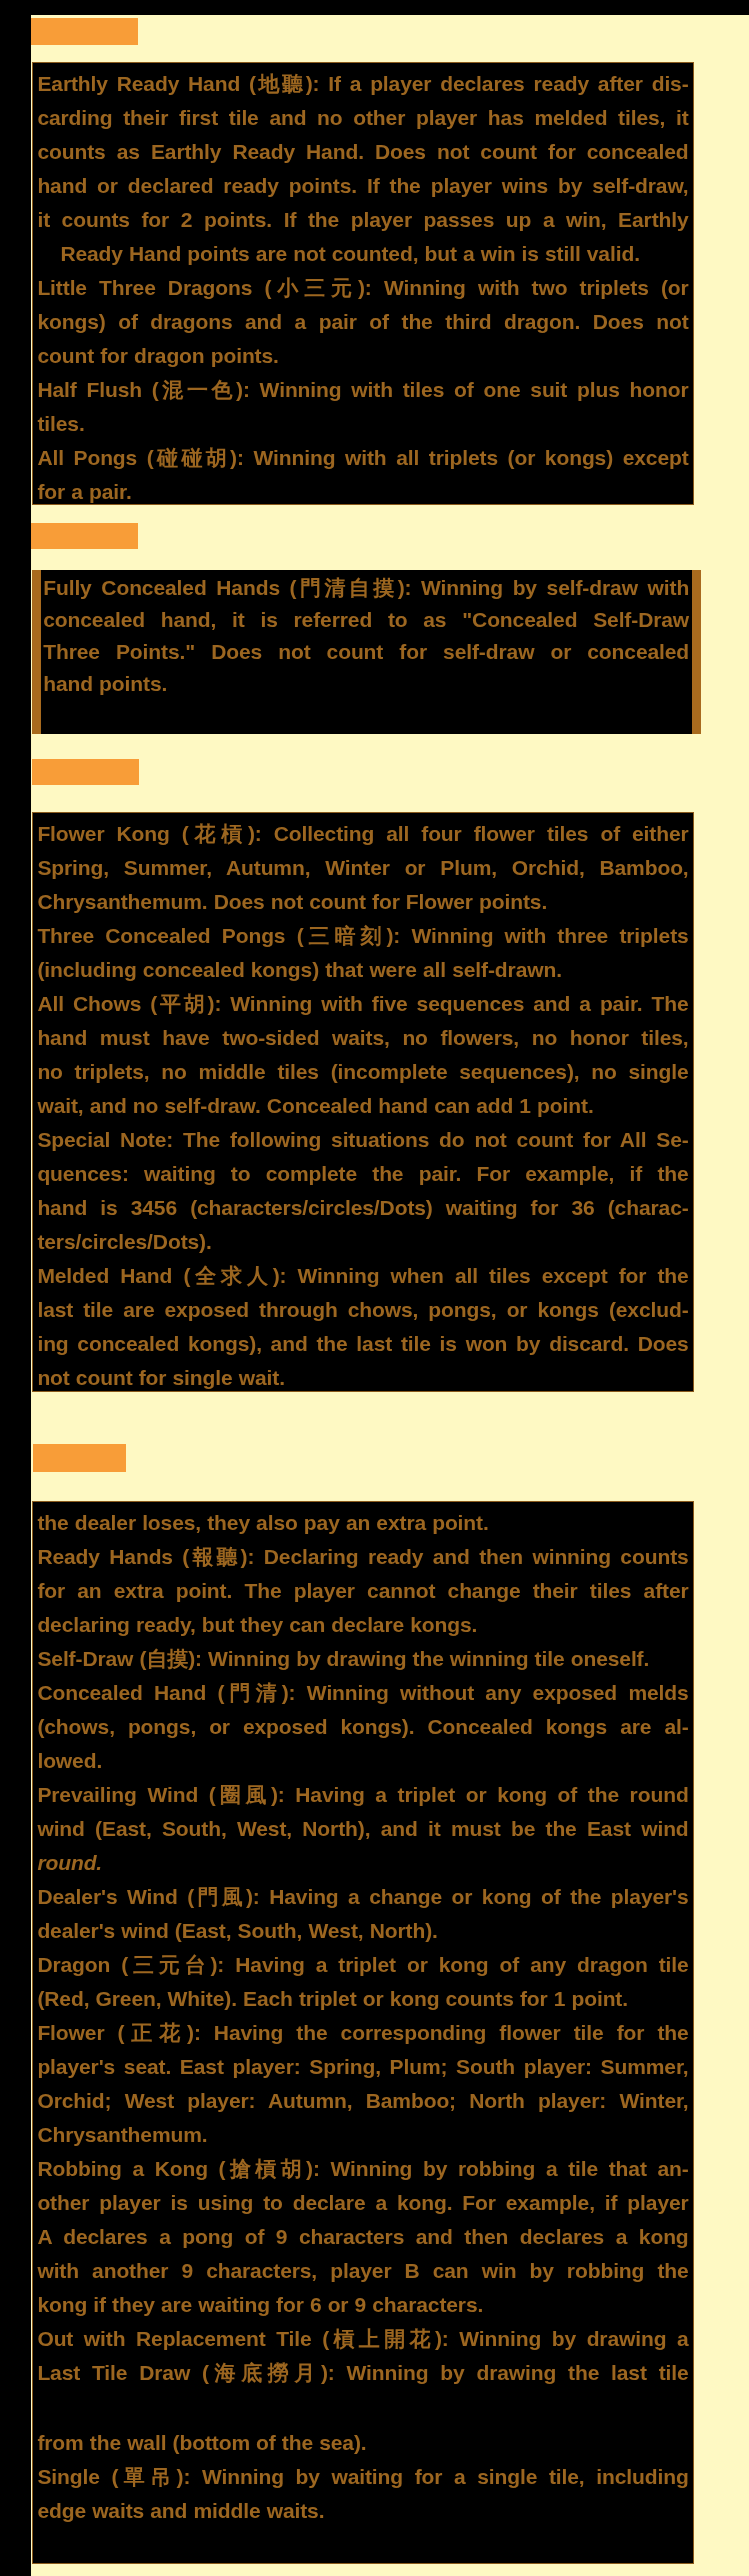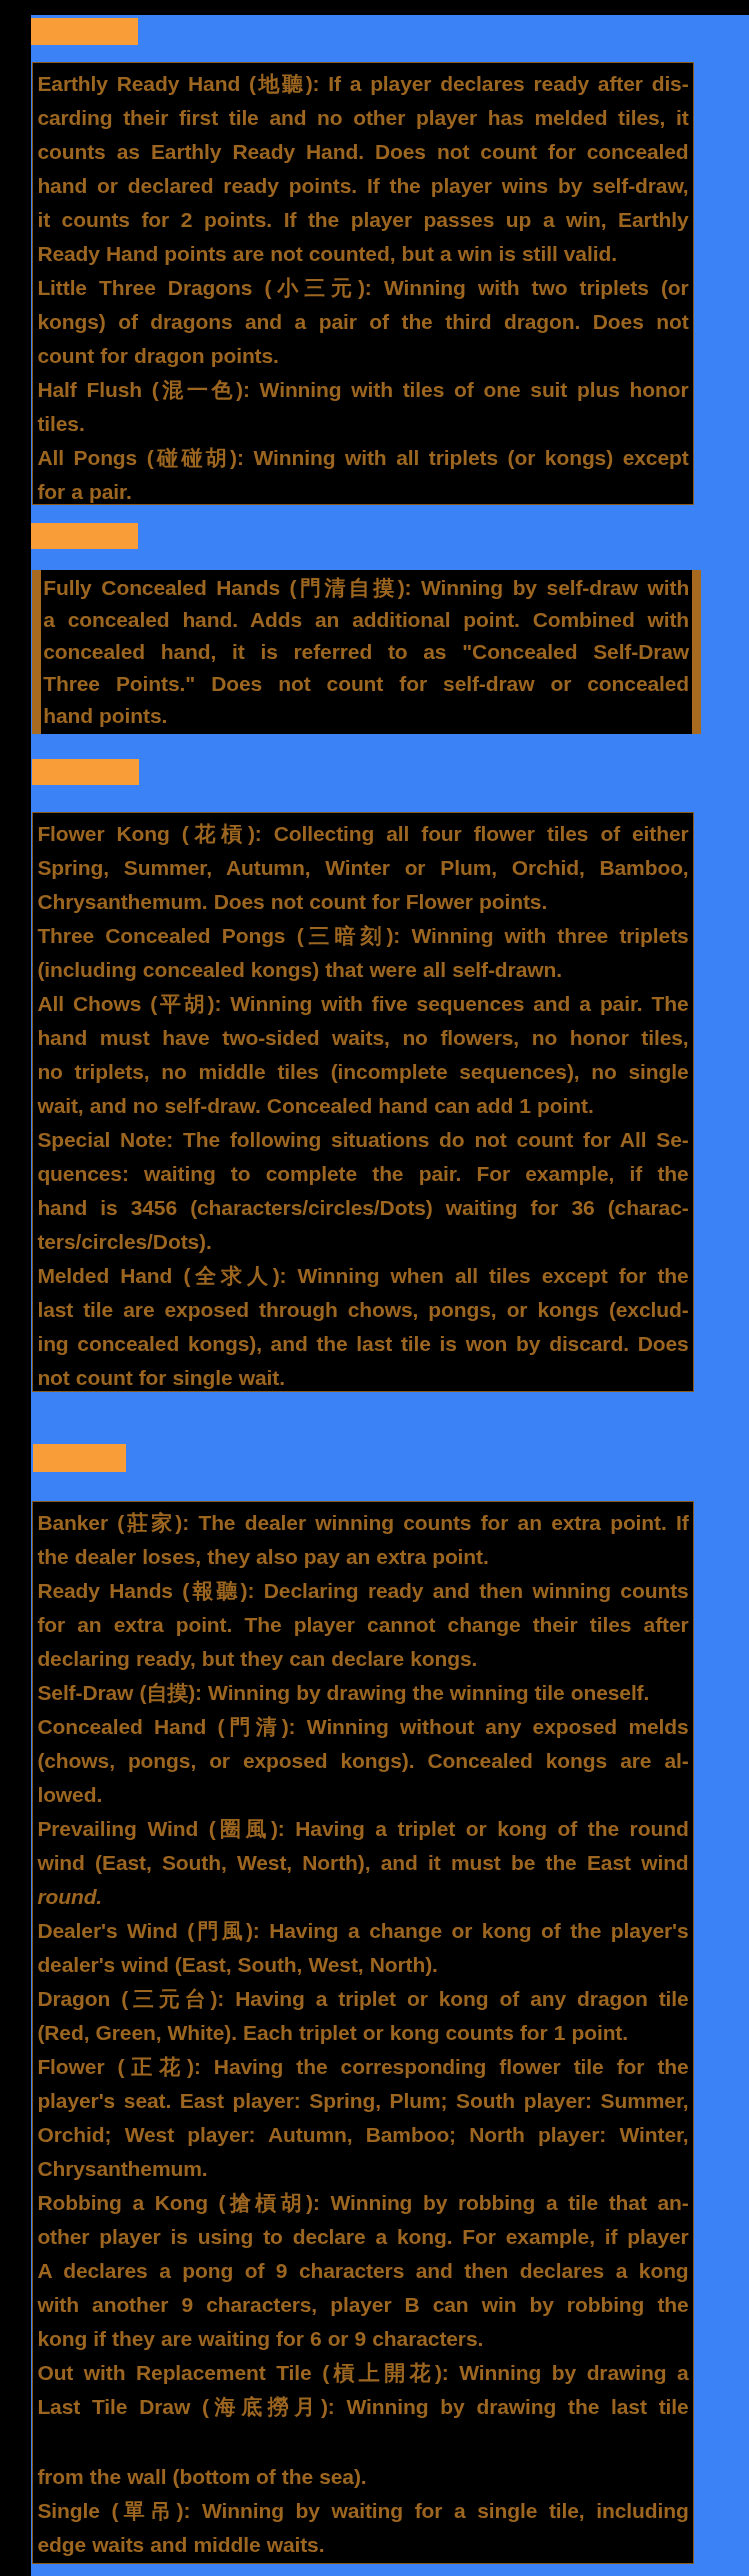--- a/index.html
+++ b/index.html
@@ -1,16 +1,16 @@
 <!DOCTYPE html>
 <html style="font-size:11.8px"><head>
 <meta charset="utf-8">
 <style>
   html,body{margin:0;padding:0;background:#ffffff;}
-  #page{position:relative;width:750px;height:2576px;background:#3b82f6;overflow:hidden;
+  #page{position:relative;width:750px;height:2576px;background:#fef9c3;overflow:hidden;
         font-family:"Liberation Sans","DejaVu Sans",sans-serif;}
   .edge-band{position:absolute;background:#000000;}
   #top-band{left:0;top:0;width:750px;height:15.4px;}
   #left-band{left:0;top:0;width:31px;height:2576px;}
   .header-bar{position:absolute;background:#F89D38;}
   .text-block{position:absolute;background:#000000;box-sizing:border-box;
               padding:3.7px 4.4px 0 4.4px;}
   .text-block.plain{border:1.5px solid #8A5A1C;}
   .text-block.quote{border-left:9.6px solid #A86A1E;border-right:9.6px solid #A86A1E;
                     padding:1.5px 2.9px 0 2.2px;}
@@ -26,33 +26,32 @@
   <div id="top-band" class="edge-band"></div>
   <div id="left-band" class="edge-band"></div>
   <div id="sections-root">
       <div class="header-bar" style="left: 31px; top: 18.4px; width: 107px; height: 27px;"></div>
       <div class="text-block plain" style="left: 32px; top: 62px; width: 662px; height: 443px;">
         <div class="text-line" style="height: 34px; line-height: 34px;">Earthly Ready Hand (地聽): If a player declares ready after dis-</div>
         <div class="text-line" style="height: 34px; line-height: 34px;">carding their first tile and no other player has melded tiles, it</div>
         <div class="text-line" style="height: 34px; line-height: 34px;">counts as Earthly Ready Hand. Does not count for concealed</div>
         <div class="text-line" style="height: 34px; line-height: 34px;">hand or declared ready points. If the player wins by self-draw,</div>
         <div class="text-line" style="height: 34px; line-height: 34px;">it counts for 2 points. If the player passes up a win, Earthly</div>
-        <div class="text-line para-end" style="height: 34px; line-height: 34px;">Ready Hand points are not counted, but a win is still valid.</div>
+        <div class="text-line para-end" style="height: 34px; line-height: 34px; margin-left: 23px;">Ready Hand points are not counted, but a win is still valid.</div>
         <div class="text-line" style="height: 34px; line-height: 34px;">Little Three Dragons (小三元): Winning with two triplets (or</div>
         <div class="text-line" style="height: 34px; line-height: 34px;">kongs) of dragons and a pair of the third dragon. Does not</div>
         <div class="text-line para-end" style="height: 34px; line-height: 34px;">count for dragon points.</div>
         <div class="text-line" style="height: 34px; line-height: 34px;">Half Flush (混一色): Winning with tiles of one suit plus honor</div>
         <div class="text-line para-end" style="height: 34px; line-height: 34px;">tiles.</div>
         <div class="text-line" style="height: 34px; line-height: 34px;">All Pongs (碰碰胡): Winning with all triplets (or kongs) except</div>
         <div class="text-line para-end" style="height: 34px; line-height: 34px;">for a pair.</div>
       </div>
       <div class="header-bar" style="left: 31px; top: 523px; width: 107px; height: 26px;"></div>
       <div class="text-block quote" style="left: 32px; top: 570px; width: 669px; height: 164px;">
         <div class="text-line" style="height: 32px; line-height: 32px;">Fully Concealed Hands (門清自摸): Winning by self-draw with</div>
-        <div class="text-line" style="height: 32px; line-height: 32px;">a concealed hand. Adds an additional point. Combined with</div>
         <div class="text-line" style="height: 32px; line-height: 32px;">concealed hand, it is referred to as "Concealed Self-Draw</div>
         <div class="text-line" style="height: 32px; line-height: 32px;">Three Points." Does not count for self-draw or concealed</div>
         <div class="text-line para-end" style="height: 32px; line-height: 32px;">hand points.</div>
       </div>
       <div class="header-bar" style="left: 32px; top: 759px; width: 107px; height: 26px;"></div>
       <div class="text-block plain" style="left: 32px; top: 812px; width: 662px; height: 580px;">
         <div class="text-line" style="height: 34px; line-height: 34px;">Flower Kong (花槓): Collecting all four flower tiles of either</div>
         <div class="text-line" style="height: 34px; line-height: 34px;">Spring, Summer, Autumn, Winter or Plum, Orchid, Bamboo,</div>
         <div class="text-line para-end" style="height: 34px; line-height: 34px;">Chrysanthemum. Does not count for Flower points.</div>
         <div class="text-line" style="height: 34px; line-height: 34px;">Three Concealed Pongs (三暗刻): Winning with three triplets</div>
@@ -65,21 +64,20 @@
         <div class="text-line" style="height: 34px; line-height: 34px;">quences: waiting to complete the pair. For example, if the</div>
         <div class="text-line" style="height: 34px; line-height: 34px;">hand is 3456 (characters/circles/Dots) waiting for 36 (charac-</div>
         <div class="text-line para-end" style="height: 34px; line-height: 34px;">ters/circles/Dots).</div>
         <div class="text-line" style="height: 34px; line-height: 34px;">Melded Hand (全求人): Winning when all tiles except for the</div>
         <div class="text-line" style="height: 34px; line-height: 34px;">last tile are exposed through chows, pongs, or kongs (exclud-</div>
         <div class="text-line" style="height: 34px; line-height: 34px;">ing concealed kongs), and the last tile is won by discard. Does</div>
         <div class="text-line para-end" style="height: 34px; line-height: 34px;">not count for single wait.</div>
       </div>
       <div class="header-bar" style="left: 33px; top: 1444px; width: 93px; height: 28px;"></div>
       <div class="text-block plain" style="left: 32px; top: 1501px; width: 662px; height: 1063px;">
-        <div class="text-line" style="height: 34px; line-height: 34px;">Banker (莊家): The dealer winning counts for an extra point. If</div>
         <div class="text-line para-end" style="height: 34px; line-height: 34px;">the dealer loses, they also pay an extra point.</div>
         <div class="text-line" style="height: 34px; line-height: 34px;">Ready Hands (報聽): Declaring ready and then winning counts</div>
         <div class="text-line" style="height: 34px; line-height: 34px;">for an extra point. The player cannot change their tiles after</div>
         <div class="text-line para-end" style="height: 34px; line-height: 34px;">declaring ready, but they can declare kongs.</div>
         <div class="text-line para-end" style="height: 34px; line-height: 34px;">Self-Draw (自摸): Winning by drawing the winning tile oneself.</div>
         <div class="text-line" style="height: 34px; line-height: 34px;">Concealed Hand (門清): Winning without any exposed melds</div>
         <div class="text-line" style="height: 34px; line-height: 34px;">(chows, pongs, or exposed kongs). Concealed kongs are al-</div>
         <div class="text-line para-end" style="height: 34px; line-height: 34px;">lowed.</div>
         <div class="text-line" style="height: 34px; line-height: 34px;">Prevailing Wind (圈風): Having a triplet or kong of the round</div>
         <div class="text-line" style="height: 34px; line-height: 34px;">wind (East, South, West, North), and it must be the East wind</div>

